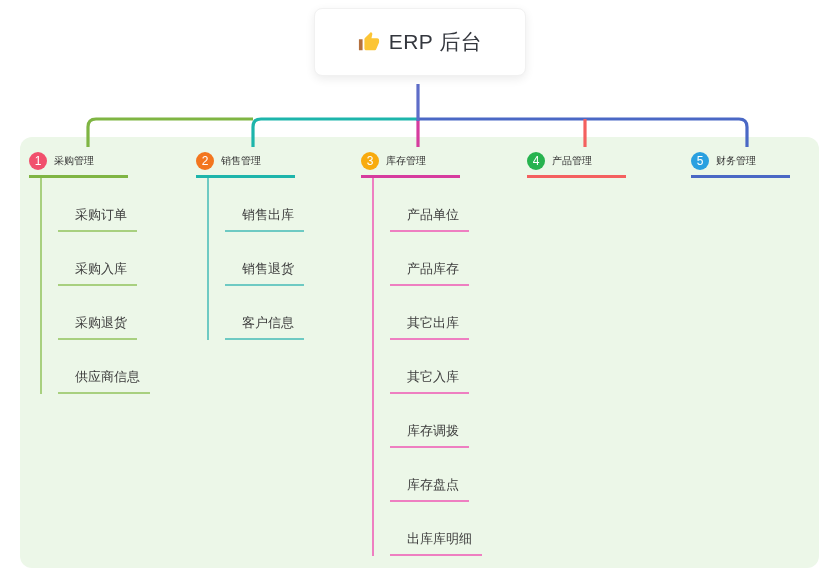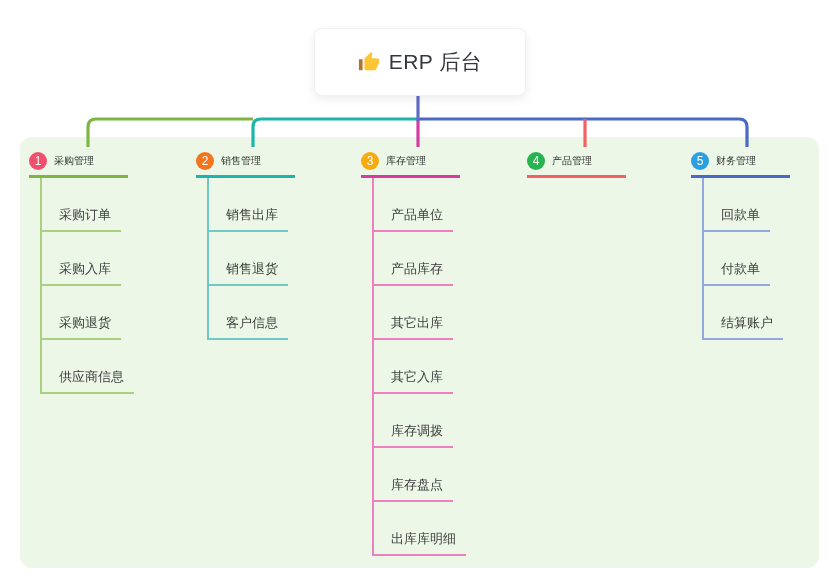--- a/index.html
+++ b/index.html
@@ -4,36 +4,36 @@
 <style>
   html,body { margin:0; padding:0; background:#ffffff; }
   body { font-family:"Liberation Sans","DejaVu Sans",sans-serif; }
   .canvas { position:relative; width:839px; height:588px; background:#ffffff; overflow:hidden; }
 
   .connectors { position:absolute; left:0; top:0; width:839px; height:588px; pointer-events:none; z-index:2; }
   .connectors path { fill:none; stroke-width:3.2px; }
 
   .panel { position:absolute; left:20px; top:137px; width:799px; height:431px; border-radius:12px; z-index:1; }
 
-  .root-card { position:absolute; left:314px; top:28px; width:210px; height:66px;
+  .root-card { position:absolute; left:314px; top:8px; width:210px; height:66px;
     background:#ffffff; border:1px solid #f1f1f1; border-radius:8px;
     box-shadow:0 3px 10px rgba(0,0,0,0.08);
     display:flex; align-items:center; justify-content:center; gap:9px; z-index:3; }
   .root-title { font-size:21px; color:#33363d; font-weight:500; letter-spacing:0.5px; white-space:nowrap; }
 
   .branch { position:absolute; top:152px; z-index:3; }
   .branch-title { display:flex; align-items:center; gap:7px; width:99px;
     padding-bottom:5px; border-bottom:3px solid var(--line); }
   .badge { width:18px; height:18px; border-radius:50%; background:var(--badge);
     color:#ffffff; font-size:12px; line-height:18px; text-align:center; flex:0 0 18px; }
   .branch-title-text { font-size:10px; color:#333333; white-space:nowrap; }
 
   .children { margin-left:11px; border-left:2px solid var(--childline); width:fit-content; }
   .child { padding:28px 10px 6px 17px; border-bottom:2px solid var(--childline);
-    font-size:13px; color:#3d3d3d; white-space:nowrap; width:fit-content; }
+    font-size:13px; color:#3d3d3d; white-space:nowrap; width:fit-content;margin-left:16px; }
 </style>
 </head>
 <body>
 
 <div class="canvas">
 
   <div class="panel" style="background: rgb(236, 247, 232);"></div>
 
   <svg class="connectors" viewBox="0 0 839 588">
     <path d="M88 147 L88 127 Q88 119 96 119 L253 119" style="stroke: rgb(127, 181, 67);"></path>
@@ -98,20 +98,15 @@
       <span class="badge">4</span>
       <span class="branch-title-text">产品管理</span>
     </div>
   </div>
 
   <div class="branch" style="left: 691px; --line: #4a68c5; --childline: #93a8dc; --badge: #2aa0e0;">
     <div class="branch-title">
       <span class="badge">5</span>
       <span class="branch-title-text">财务管理</span>
     </div>
-    <div class="children">
-      <div class="child">回款单</div>
-      <div class="child">付款单</div>
-      <div class="child">结算账户</div>
-    </div>
   </div>
 
 </div>
 
 </body></html>

